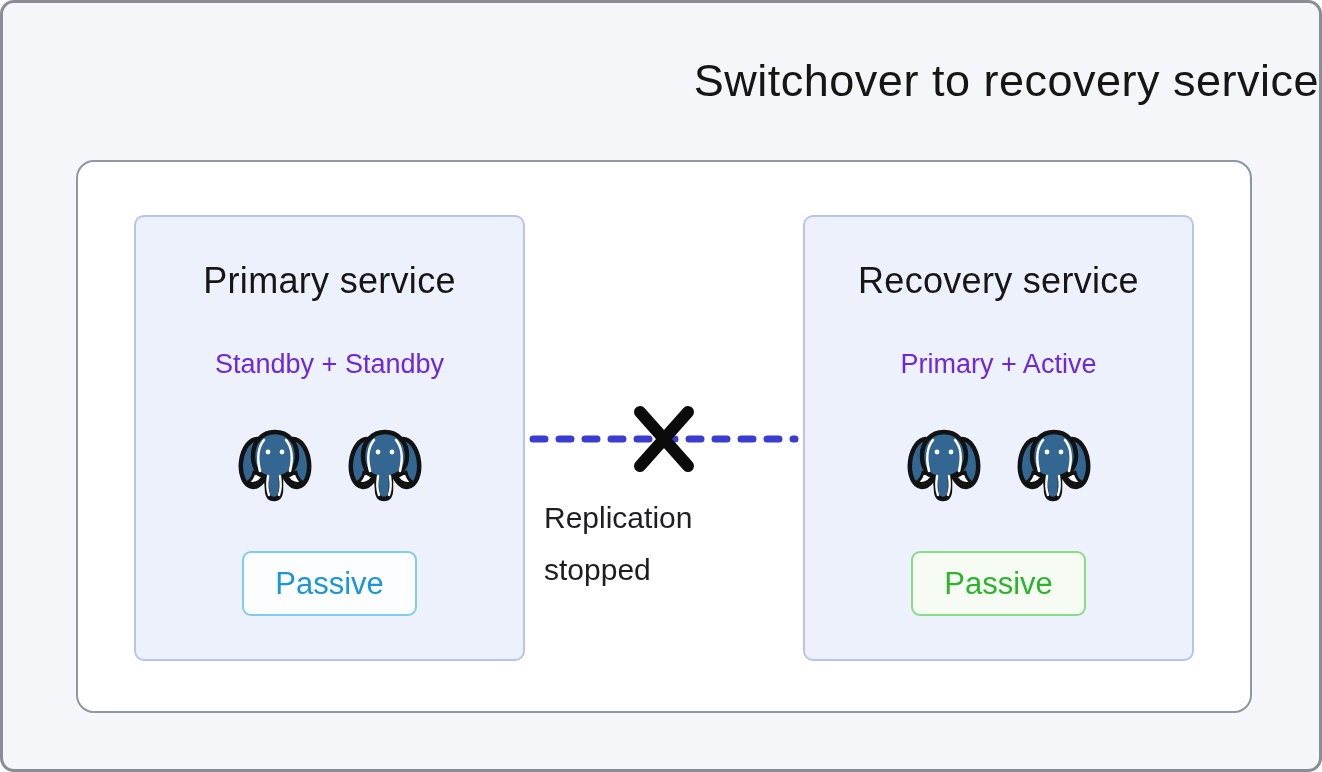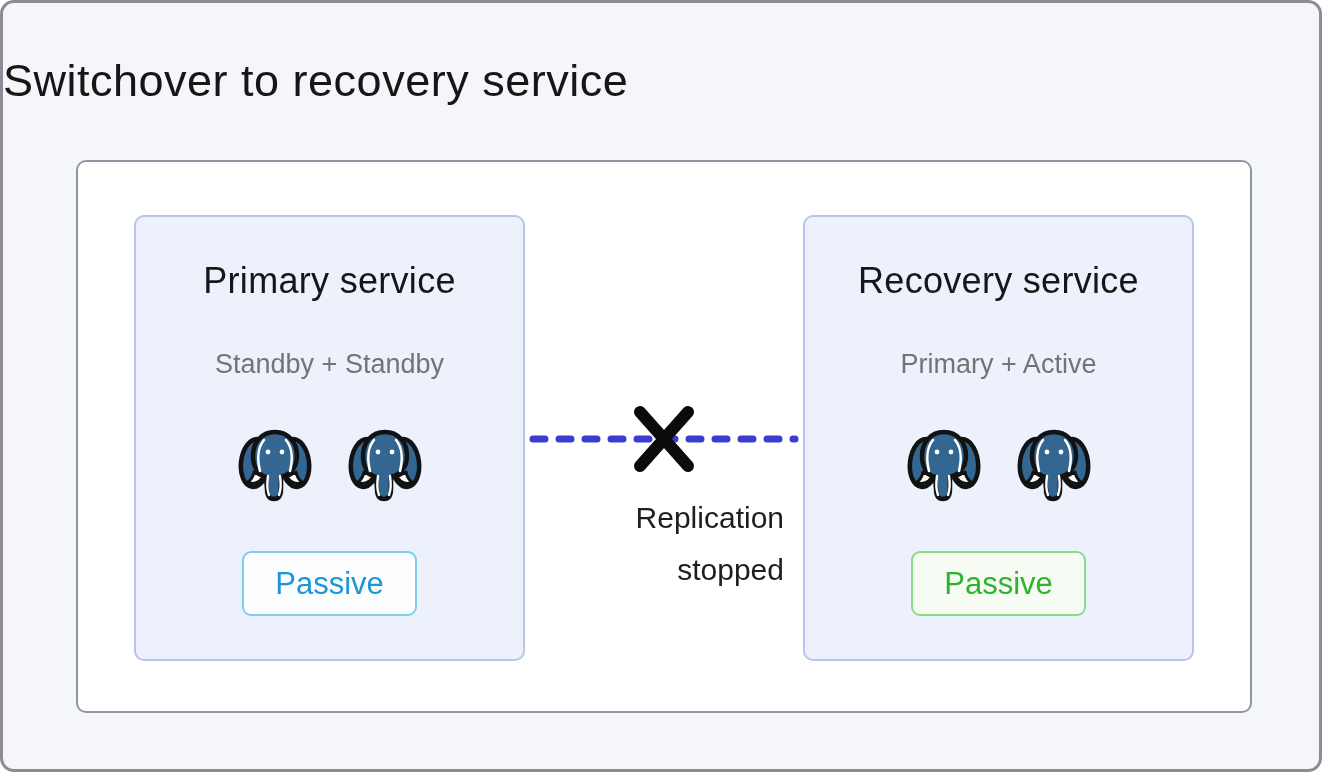--- a/index.html
+++ b/index.html
@@ -10,51 +10,51 @@
   }
   .canvas{
     position:absolute;left:0;top:0;width:1322px;height:772px;
     box-sizing:border-box;
     background:var(--canvas-bg,#f5f6f9);
     border:3px solid var(--canvas-border,#8b8c96);
     border-radius:14px;
   }
   .diagram-title{
     position:absolute;left:0;top:52px;width:100%;
-    text-align:left;
+    text-align:right;
     font-size:45px;font-weight:400;letter-spacing:.5px;
     color:var(--text-dark,#161616);
     margin:0;
   }
   .container{
     position:absolute;left:73px;top:157px;width:1176px;height:553px;
     box-sizing:border-box;
     background:#ffffff;
     border:2px solid var(--container-border,#9096a2);
-    border-radius:10px;
+    border-radius:18px;
   }
   .service-card{
     position:absolute;top:53px;width:391px;height:446px;
     box-sizing:border-box;
     background:var(--card-bg,#edf1fc);
     border:2px solid var(--card-border,#b9c4ed);
     border-radius:10px;
     display:flex;flex-direction:column;align-items:center;
     padding-top:42px;
   }
   .service-card.primary{left:56px;}
   .service-card.recovery{left:725px;}
   .card-title{
     font-size:36px;line-height:44px;letter-spacing:.3px;
     color:var(--text-dark,#161616);
   }
   .card-subtitle{
     margin-top:44px;
     font-size:27px;line-height:34px;
-    color:#737373;
+    color:#6d28d9;
   }
   .icons-row{
     margin-top:46px;
     display:flex;gap:34px;align-items:center;
     height:76px;
   }
   .pg-icon{width:76px;height:76px;display:block;}
   .status-badge{
     margin-top:48px;
     box-sizing:border-box;
@@ -73,21 +73,21 @@
     color:var(--active-text,#2db42d);
     border-color:var(--active-border,#88dc83);
     background:var(--active-bg,#f6fcf4);
   }
   .connector-svg{
     position:absolute;left:447px;top:232px;width:278px;height:92px;
     overflow:visible;
   }
   .connector-label{
     position:absolute;left:466px;top:330px;width:240px;
-    text-align:right;
+    text-align:left;
     font-size:30px;line-height:52px;
     color:#1e1e20;
   }
   .defs-holder{position:absolute;width:0;height:0;overflow:hidden;}
 </style>
 </head>
 <body>
 
 <svg class="defs-holder" aria-hidden="true">
   <defs>

